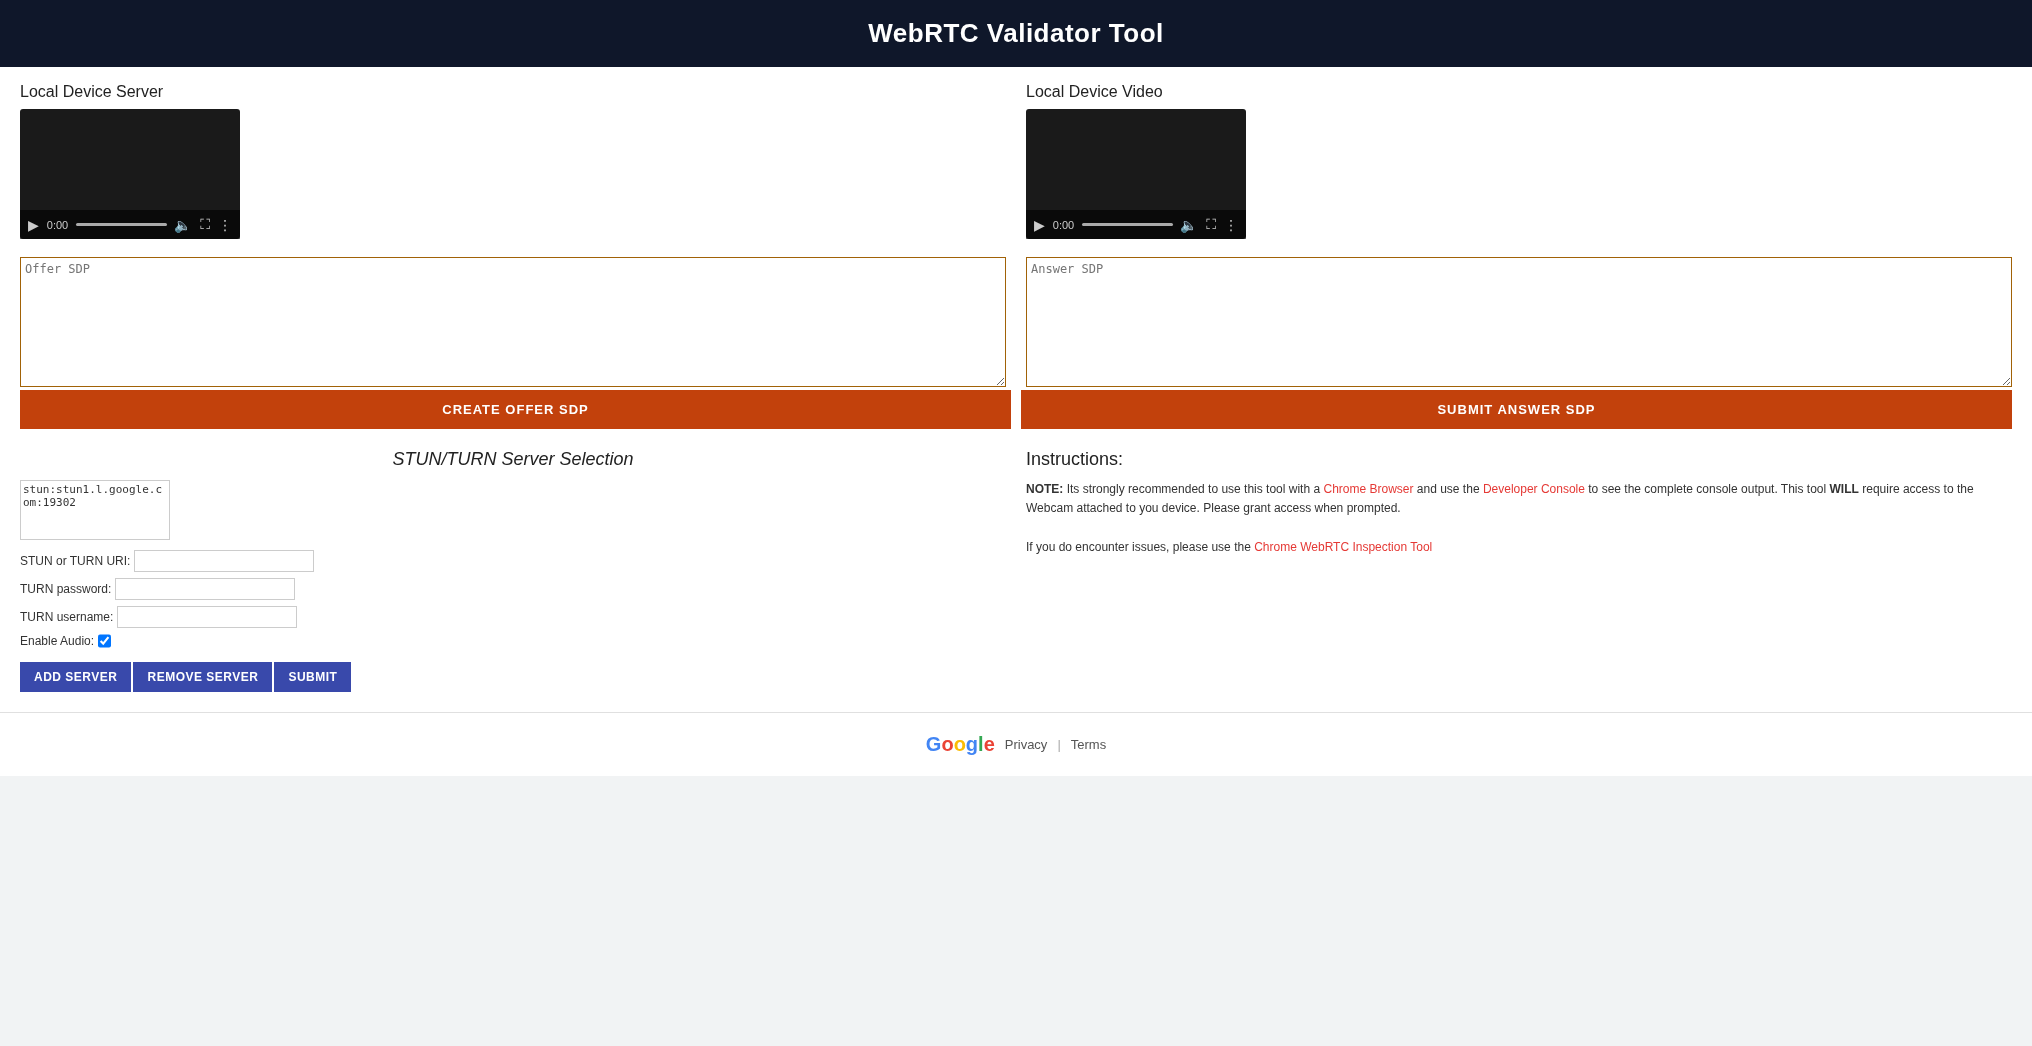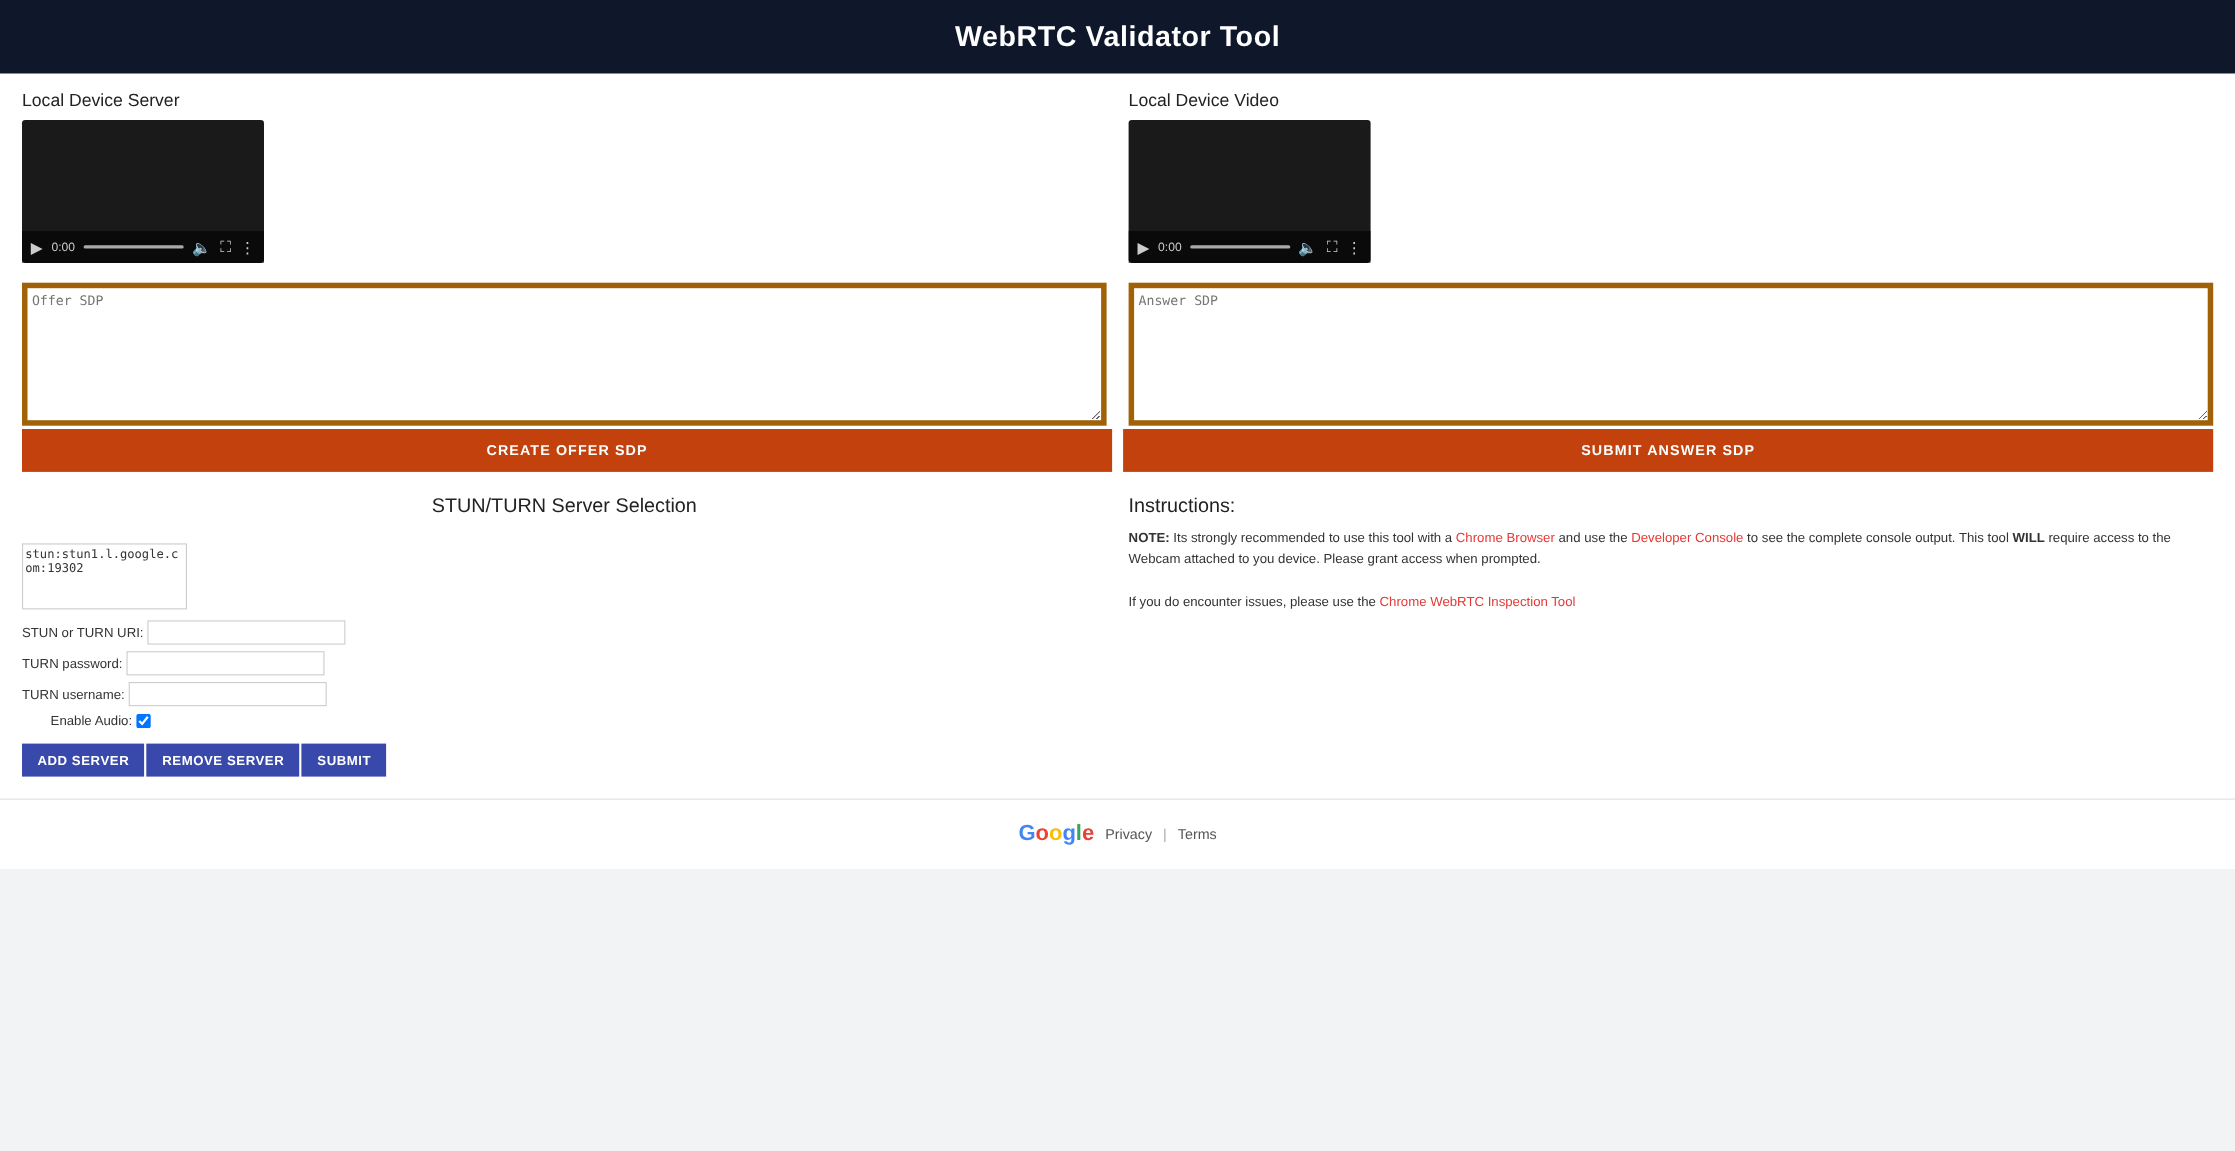--- a/index.html
+++ b/index.html
@@ -80,21 +80,21 @@
       margin-top: 8px;
     }
 
     .sdp-panel {
       flex: 1;
     }
 
     .sdp-textarea {
       width: 100%;
       height: 130px;
-      border: 5px solid #a16207;
+      border: 1px solid #a16207;
       resize: vertical;
       font-size: 12px;
       padding: 4px;
       color: #999;
     }
 
     .button-row {
       display: flex;
       gap: 0;
       margin-top: 0;
@@ -125,22 +125,23 @@
     }
 
     .stun-panel {
       flex: 1;
     }
 
     .stun-title {
       font-size: 18px;
       font-weight: 500;
       text-align: center;
-      margin-bottom: 24px;
+      margin-bottom: 10px;
       color: #222;
+      font-style: italic;
     }
 
     .stun-server-list {
       width: 150px;
       height: 60px;
       border: 1px solid #ccc;
       font-size: 11px;
       overflow-y: auto;
       padding: 2px;
       color: #333;
@@ -165,25 +166,23 @@
     .form-input {
       border: 1px solid #ccc;
       padding: 2px 4px;
       font-size: 12px;
       width: 180px;
       height: 22px;
     }
 
     .checkbox-row {
       display: flex;
-      align-items: center;
       gap: 4px;
       margin-top: 4px;
       margin-bottom: 14px;
-      margin-left: 26px;
     }
 
     .stun-buttons {
       display: flex;
       gap: 2px;
     }
 
     .btn-stun {
       background: #3949ab;
       color: white;

